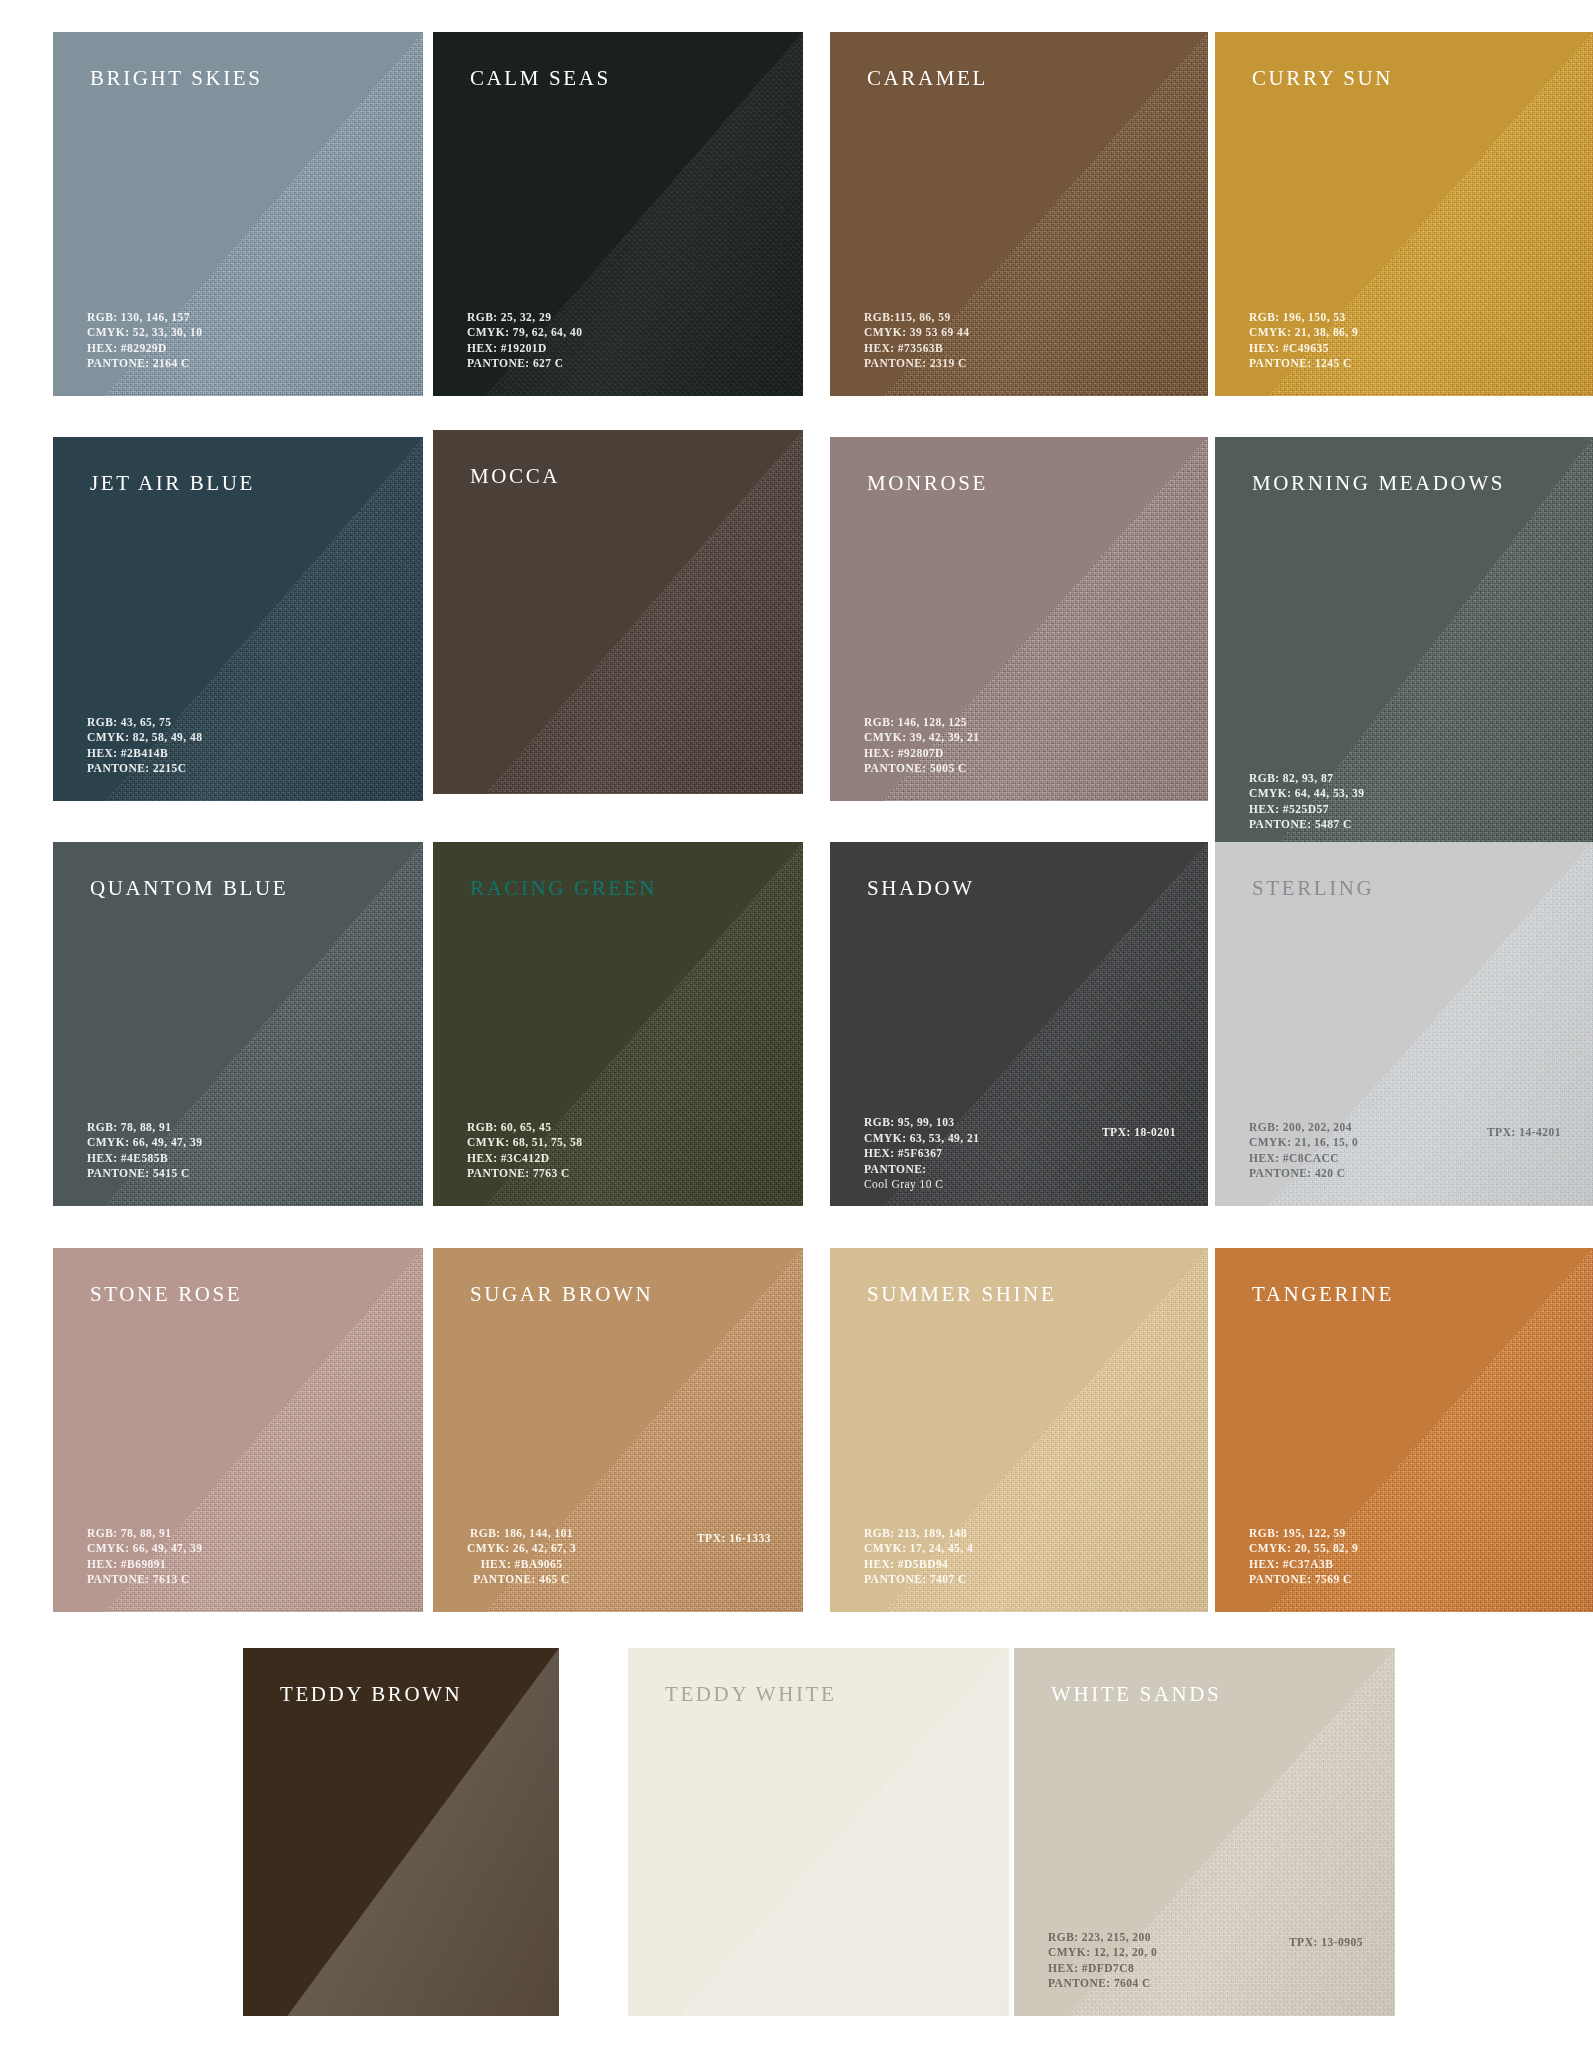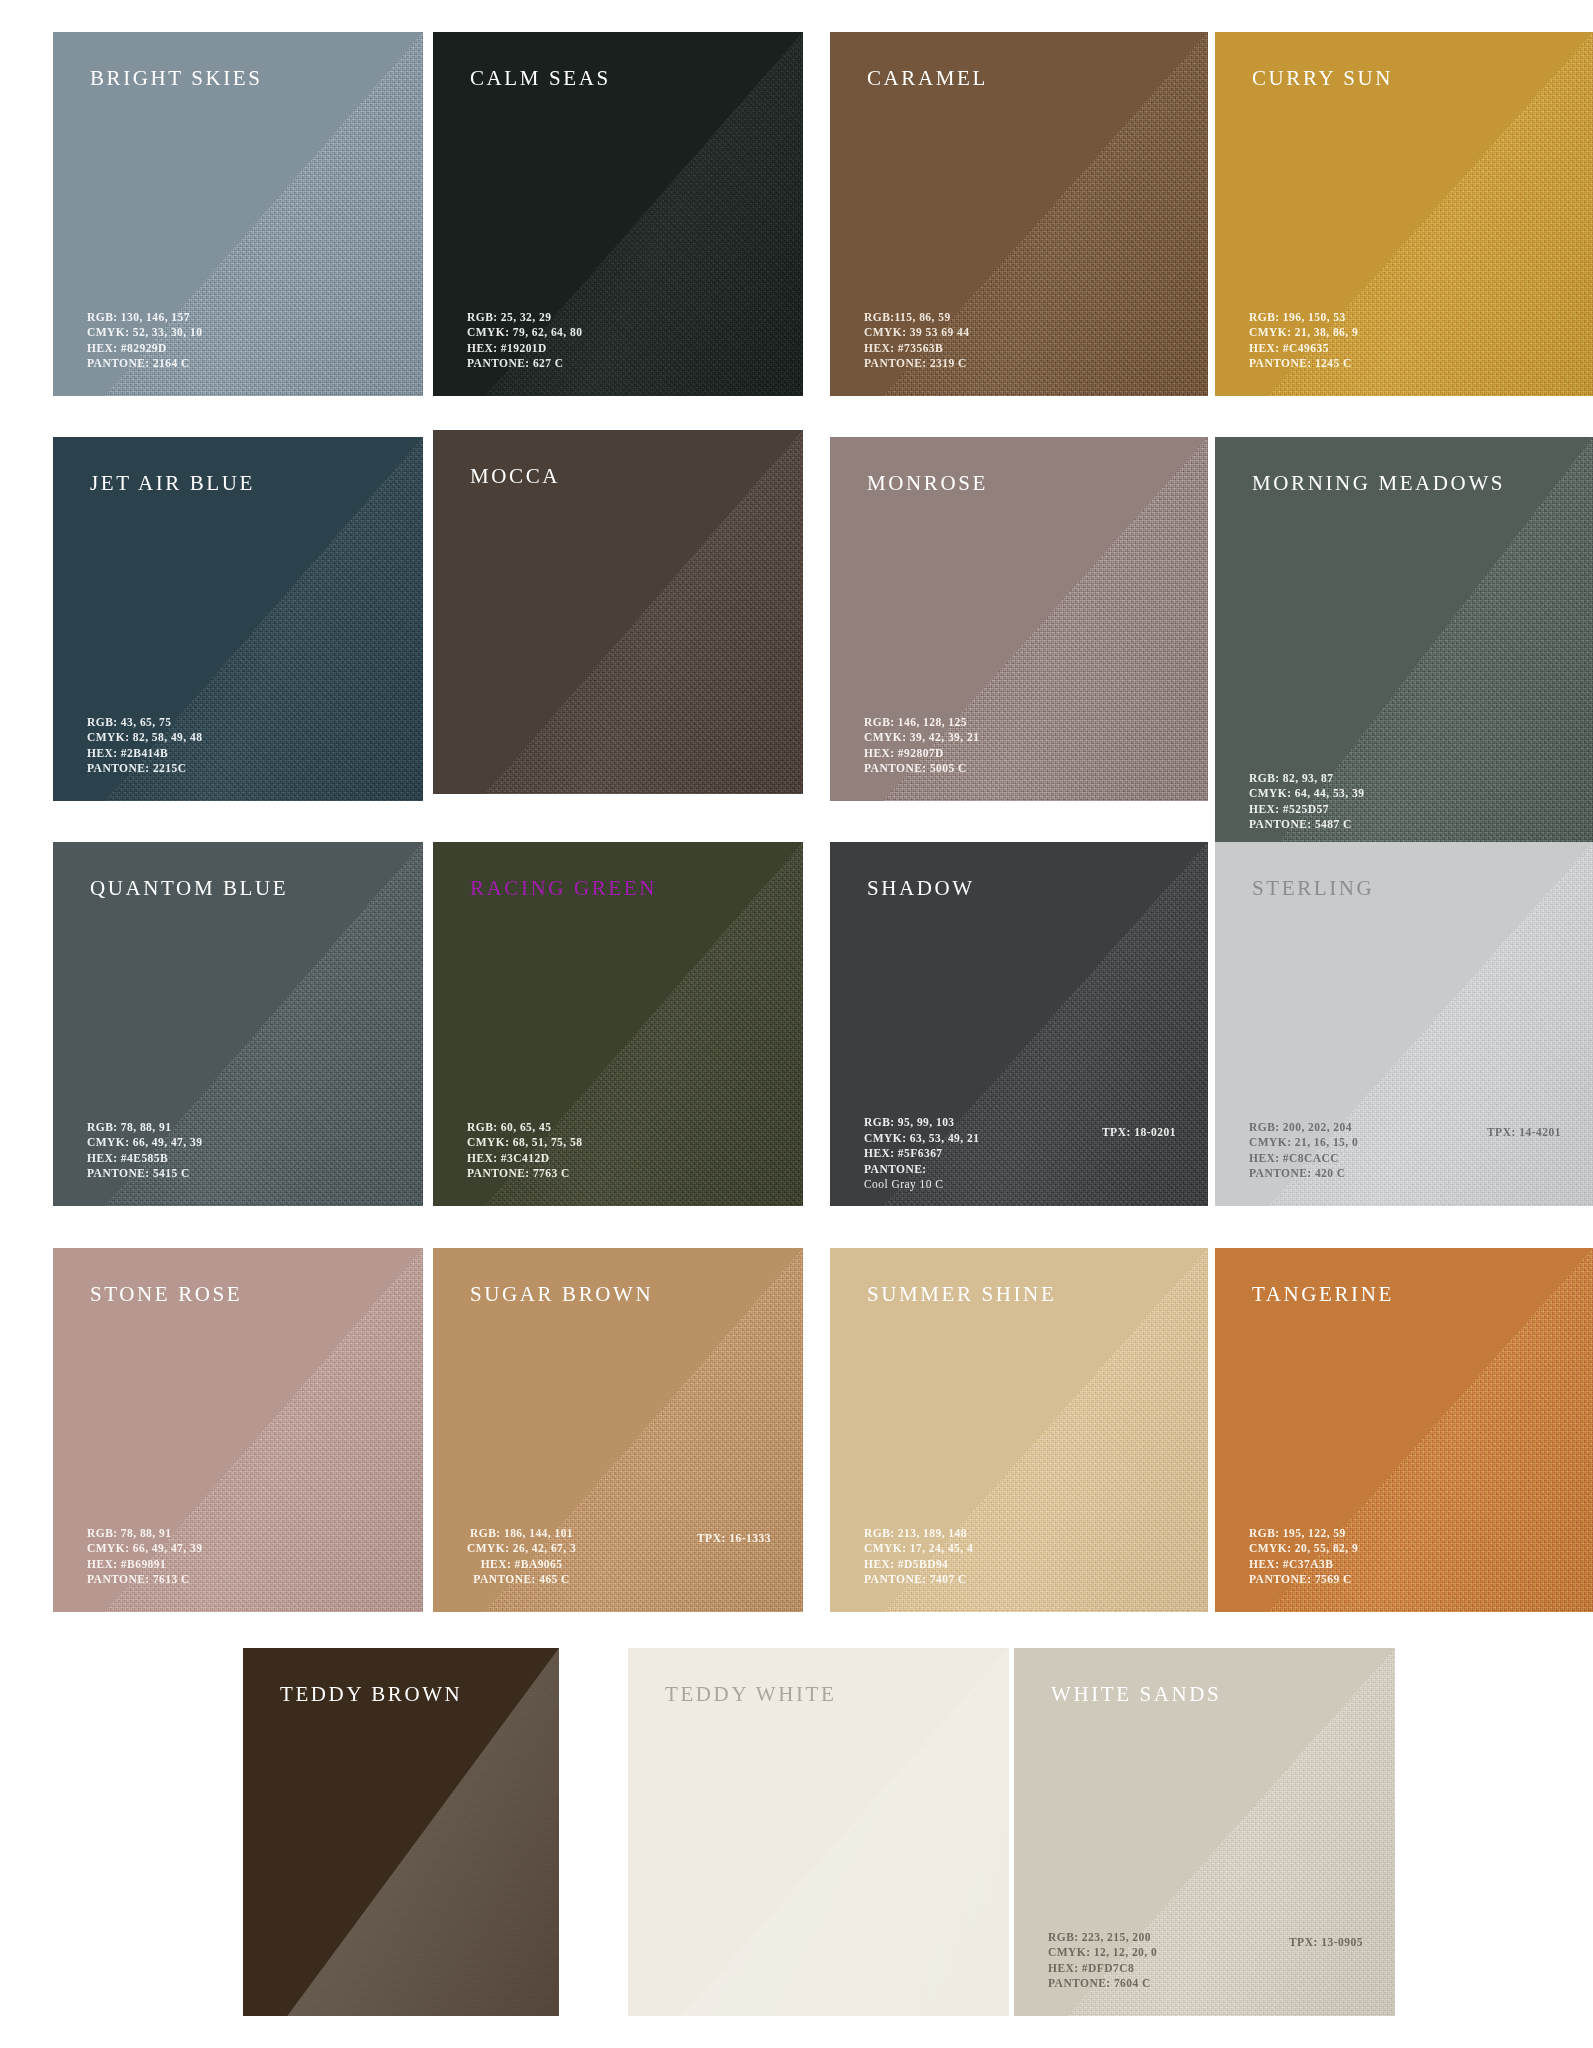--- a/index.html
+++ b/index.html
@@ -104,21 +104,21 @@
         <div class="tex">
           <div class="texcolor" style="background: rgb(26, 33, 30);"></div>
           <div class="weave"></div>
           <div class="weave2"></div>
           <div class="grain"></div>
           <div class="shade"></div>
         </div>
         <div class="title" style="color: rgb(255, 255, 255); left: 37px; top: 34px;">CALM SEAS</div>
         <div class="meta" style="color: rgb(233, 235, 233); left: 34px; bottom: 24px;">
           <div style="font-weight: 700;">RGB: 25, 32, 29</div>
-          <div style="font-weight: 700;">CMYK: 79, 62, 64, 80</div>
+          <div style="font-weight: 700;">CMYK: 79, 62, 64, 40</div>
           <div style="font-weight: 700;">HEX: #19201D</div>
           <div style="font-weight: 700;">PANTONE: 627 C</div>
         </div>
       </div>
       <div class="swatch" style="left: 830px; top: 32px; width: 378px; height: 364px;">
         <div class="base" style="background: rgb(115, 86, 59);"></div>
         <div class="tex">
           <div class="texcolor" style="background: rgb(118, 89, 61);"></div>
           <div class="weave"></div>
           <div class="weave2"></div>
@@ -231,21 +231,21 @@
       </div>
       <div class="swatch" style="left: 433px; top: 842px; width: 370px; height: 364px;">
         <div class="base" style="background: rgb(60, 65, 45);"></div>
         <div class="tex">
           <div class="texcolor" style="background: rgb(62, 67, 46);"></div>
           <div class="weave"></div>
           <div class="weave2"></div>
           <div class="grain"></div>
           <div class="shade"></div>
         </div>
-        <div class="title" style="color: #a21caf; left: 37px; top: 34px;">RACING GREEN</div>
+        <div class="title" style="color: #0f766e; left: 37px; top: 34px;">RACING GREEN</div>
         <div class="meta" style="color: rgb(237, 239, 231); left: 34px; bottom: 24px;">
           <div style="font-weight: 700;">RGB: 60, 65, 45</div>
           <div style="font-weight: 700;">CMYK: 68, 51, 75, 58</div>
           <div style="font-weight: 700;">HEX: #3C412D</div>
           <div style="font-weight: 700;">PANTONE: 7763 C</div>
         </div>
       </div>
       <div class="swatch" style="left: 830px; top: 842px; width: 378px; height: 364px;">
         <div class="base" style="background: rgb(60, 62, 64);"></div>
         <div class="tex">

